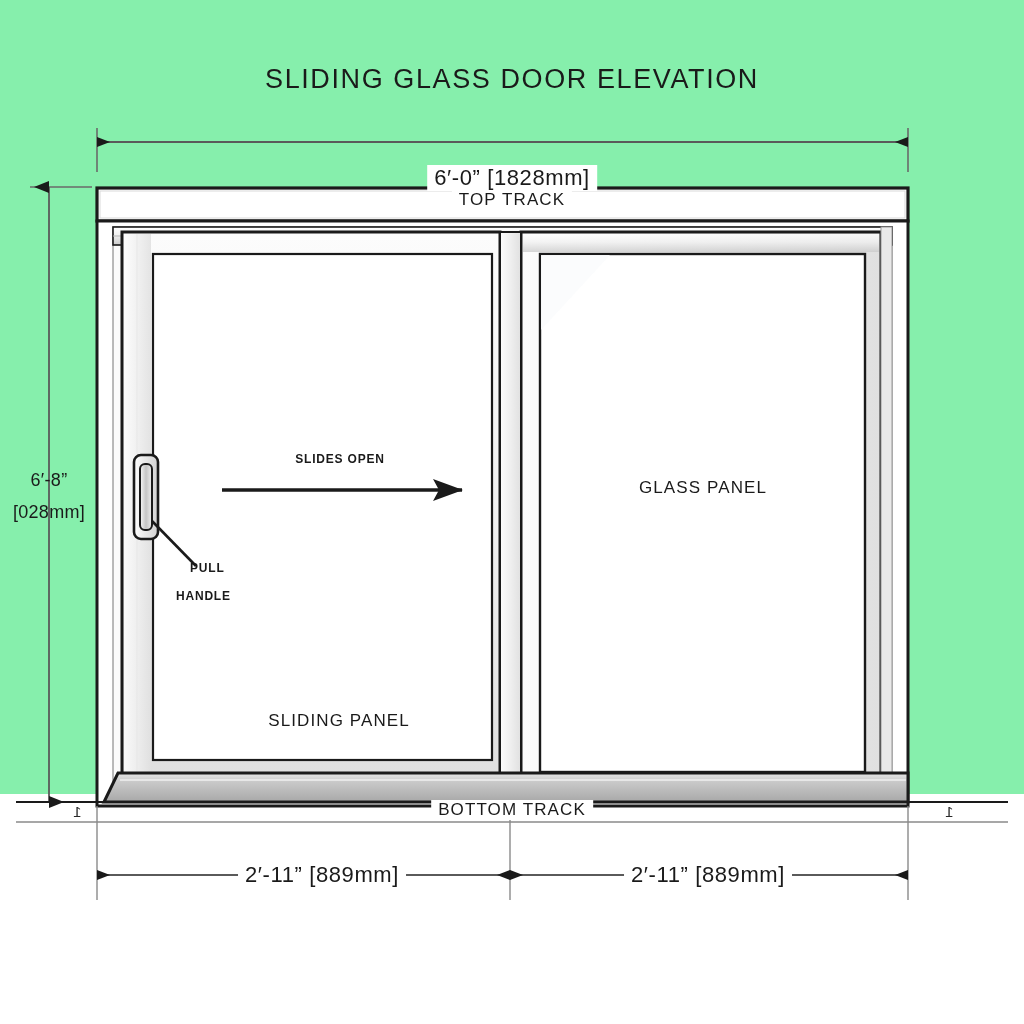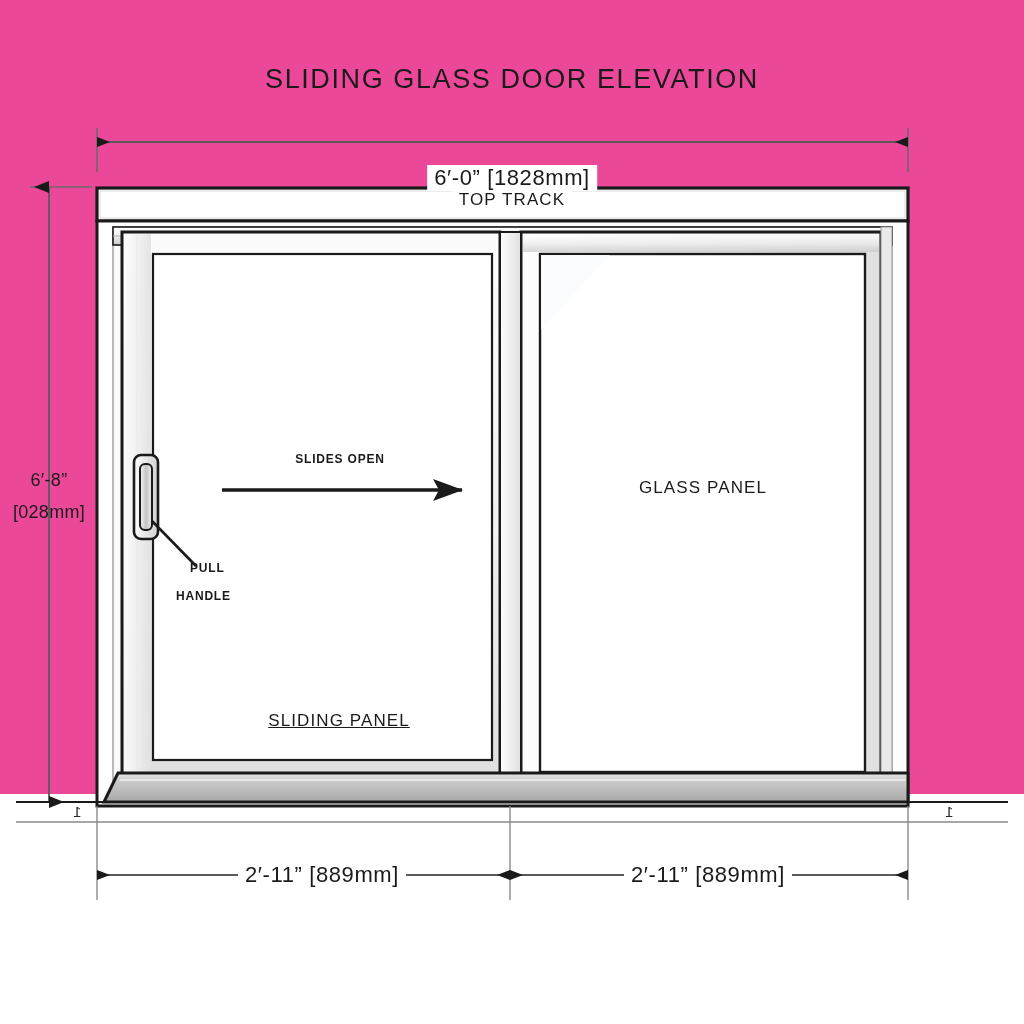--- a/index.html
+++ b/index.html
@@ -12,21 +12,21 @@
     width: 1024px;
     height: 1024px;
     font-family: "Liberation Sans", sans-serif;
     color: #1a1a1a;
     overflow: hidden;
   }
   #stage {
     position: relative;
     width: 1024px;
     height: 794px;
-    background: #ec4899;
+    background: #86efac;
   }
   #drawing {
     position: absolute;
     left: 0;
     top: 0;
     width: 1024px;
     height: 1024px;
   }
   .txt {
     position: absolute;
@@ -218,22 +218,23 @@
   <div class="txt title ctr">SLIDING GLASS DOOR ELEVATION</div>
 
   <div class="txt dim ctr bg-white" style="top:128px; left:512px;margin-top:37px;">6′-0” [1828mm]</div>
 
   <div class="txt vdim ctr" style="top:470px; left:49px;">6′-8”</div>
 
   <div class="txt vdim ctr" style="top:502px; left:49px;">[028mm]</div>
 
   <div class="txt lbl ctr bg-white" style="top:190px; left:512px;">TOP TRACK</div>
 
-
-  <div class="txt lbl ctr" style="top:711px; left:339px;text-decoration:underline;">SLIDING PANEL</div>
+  <div class="txt lbl ctr bg-white" style="top:800px; left:512px;">BOTTOM TRACK</div>
+
+  <div class="txt lbl ctr" style="top:711px; left:339px;">SLIDING PANEL</div>
 
   <div class="txt lbl ctr" style="top:478px; left:703px;">GLASS PANEL</div>
 
   <div class="txt lbl-sm ctr" style="top:452px; left:340px;">SLIDES OPEN</div>
 
   <div class="txt lbl-sm" style="top:561px; left:190px;">PULL</div>
 
   <div class="txt lbl-sm" style="top:589px; left:176px;">HANDLE</div>
 
   <div class="txt dim ctr bg-white" style="top:862px; left:322px;">2′-11” [889mm]</div>

